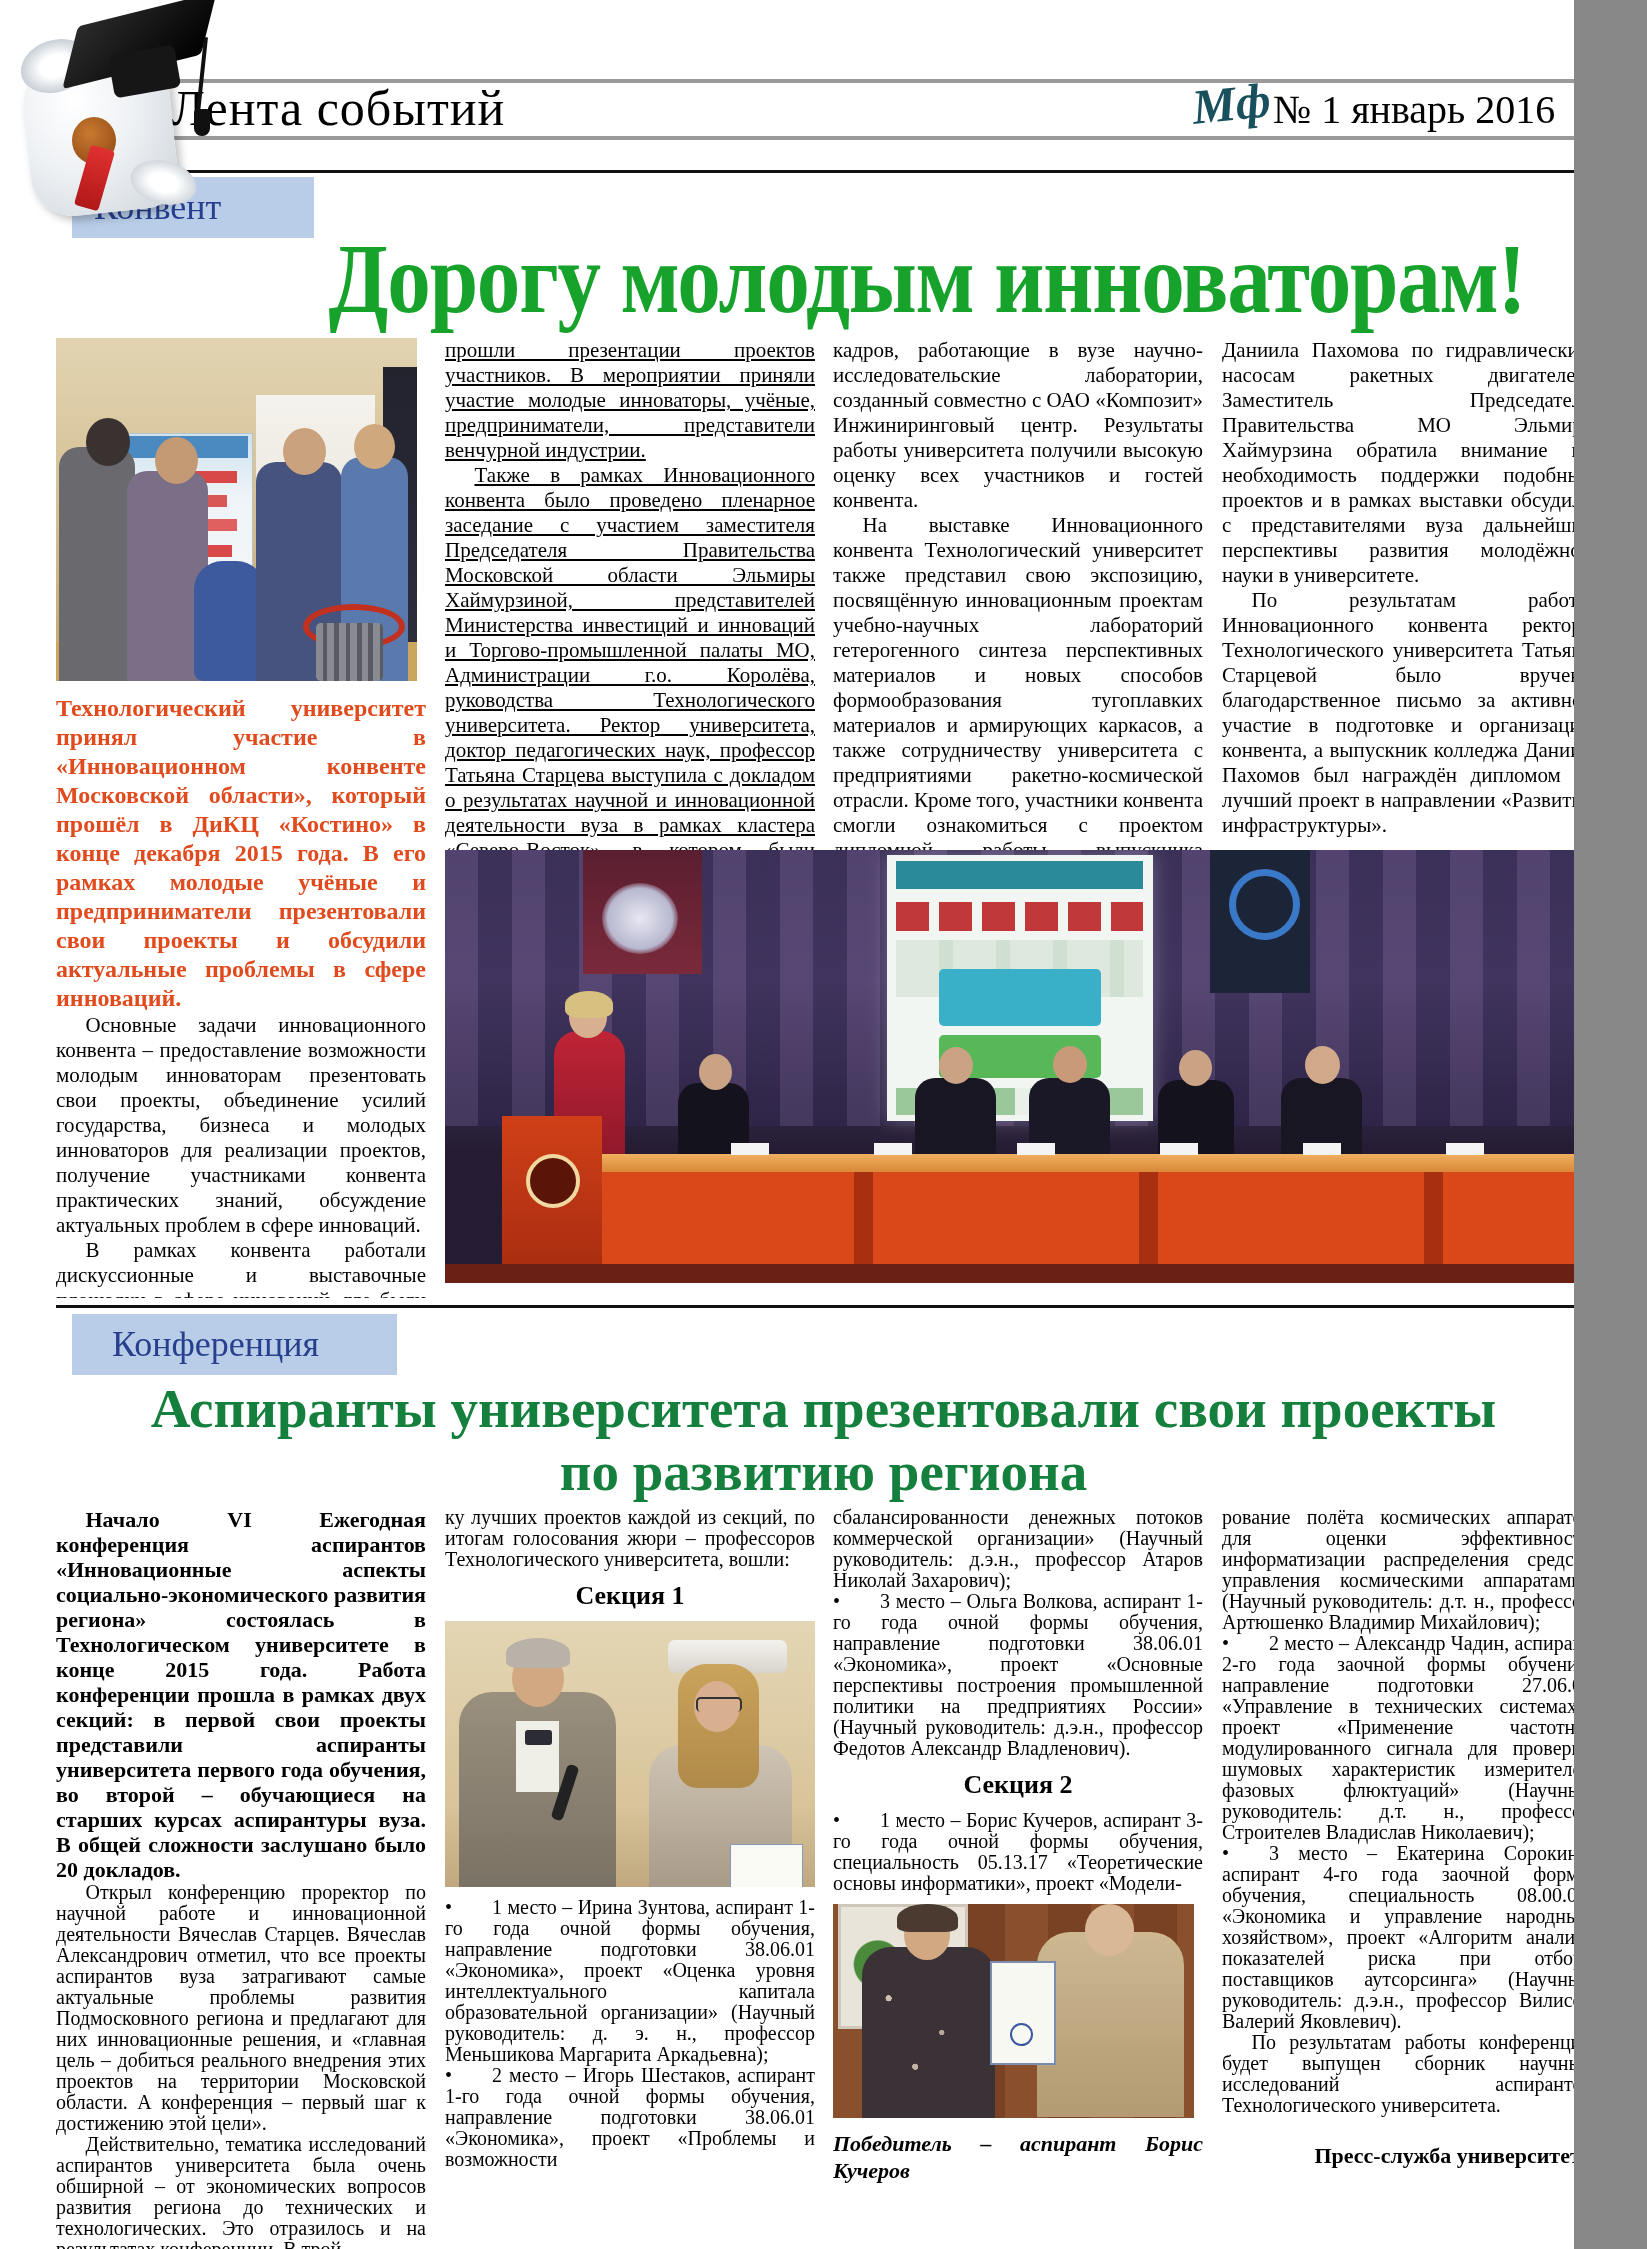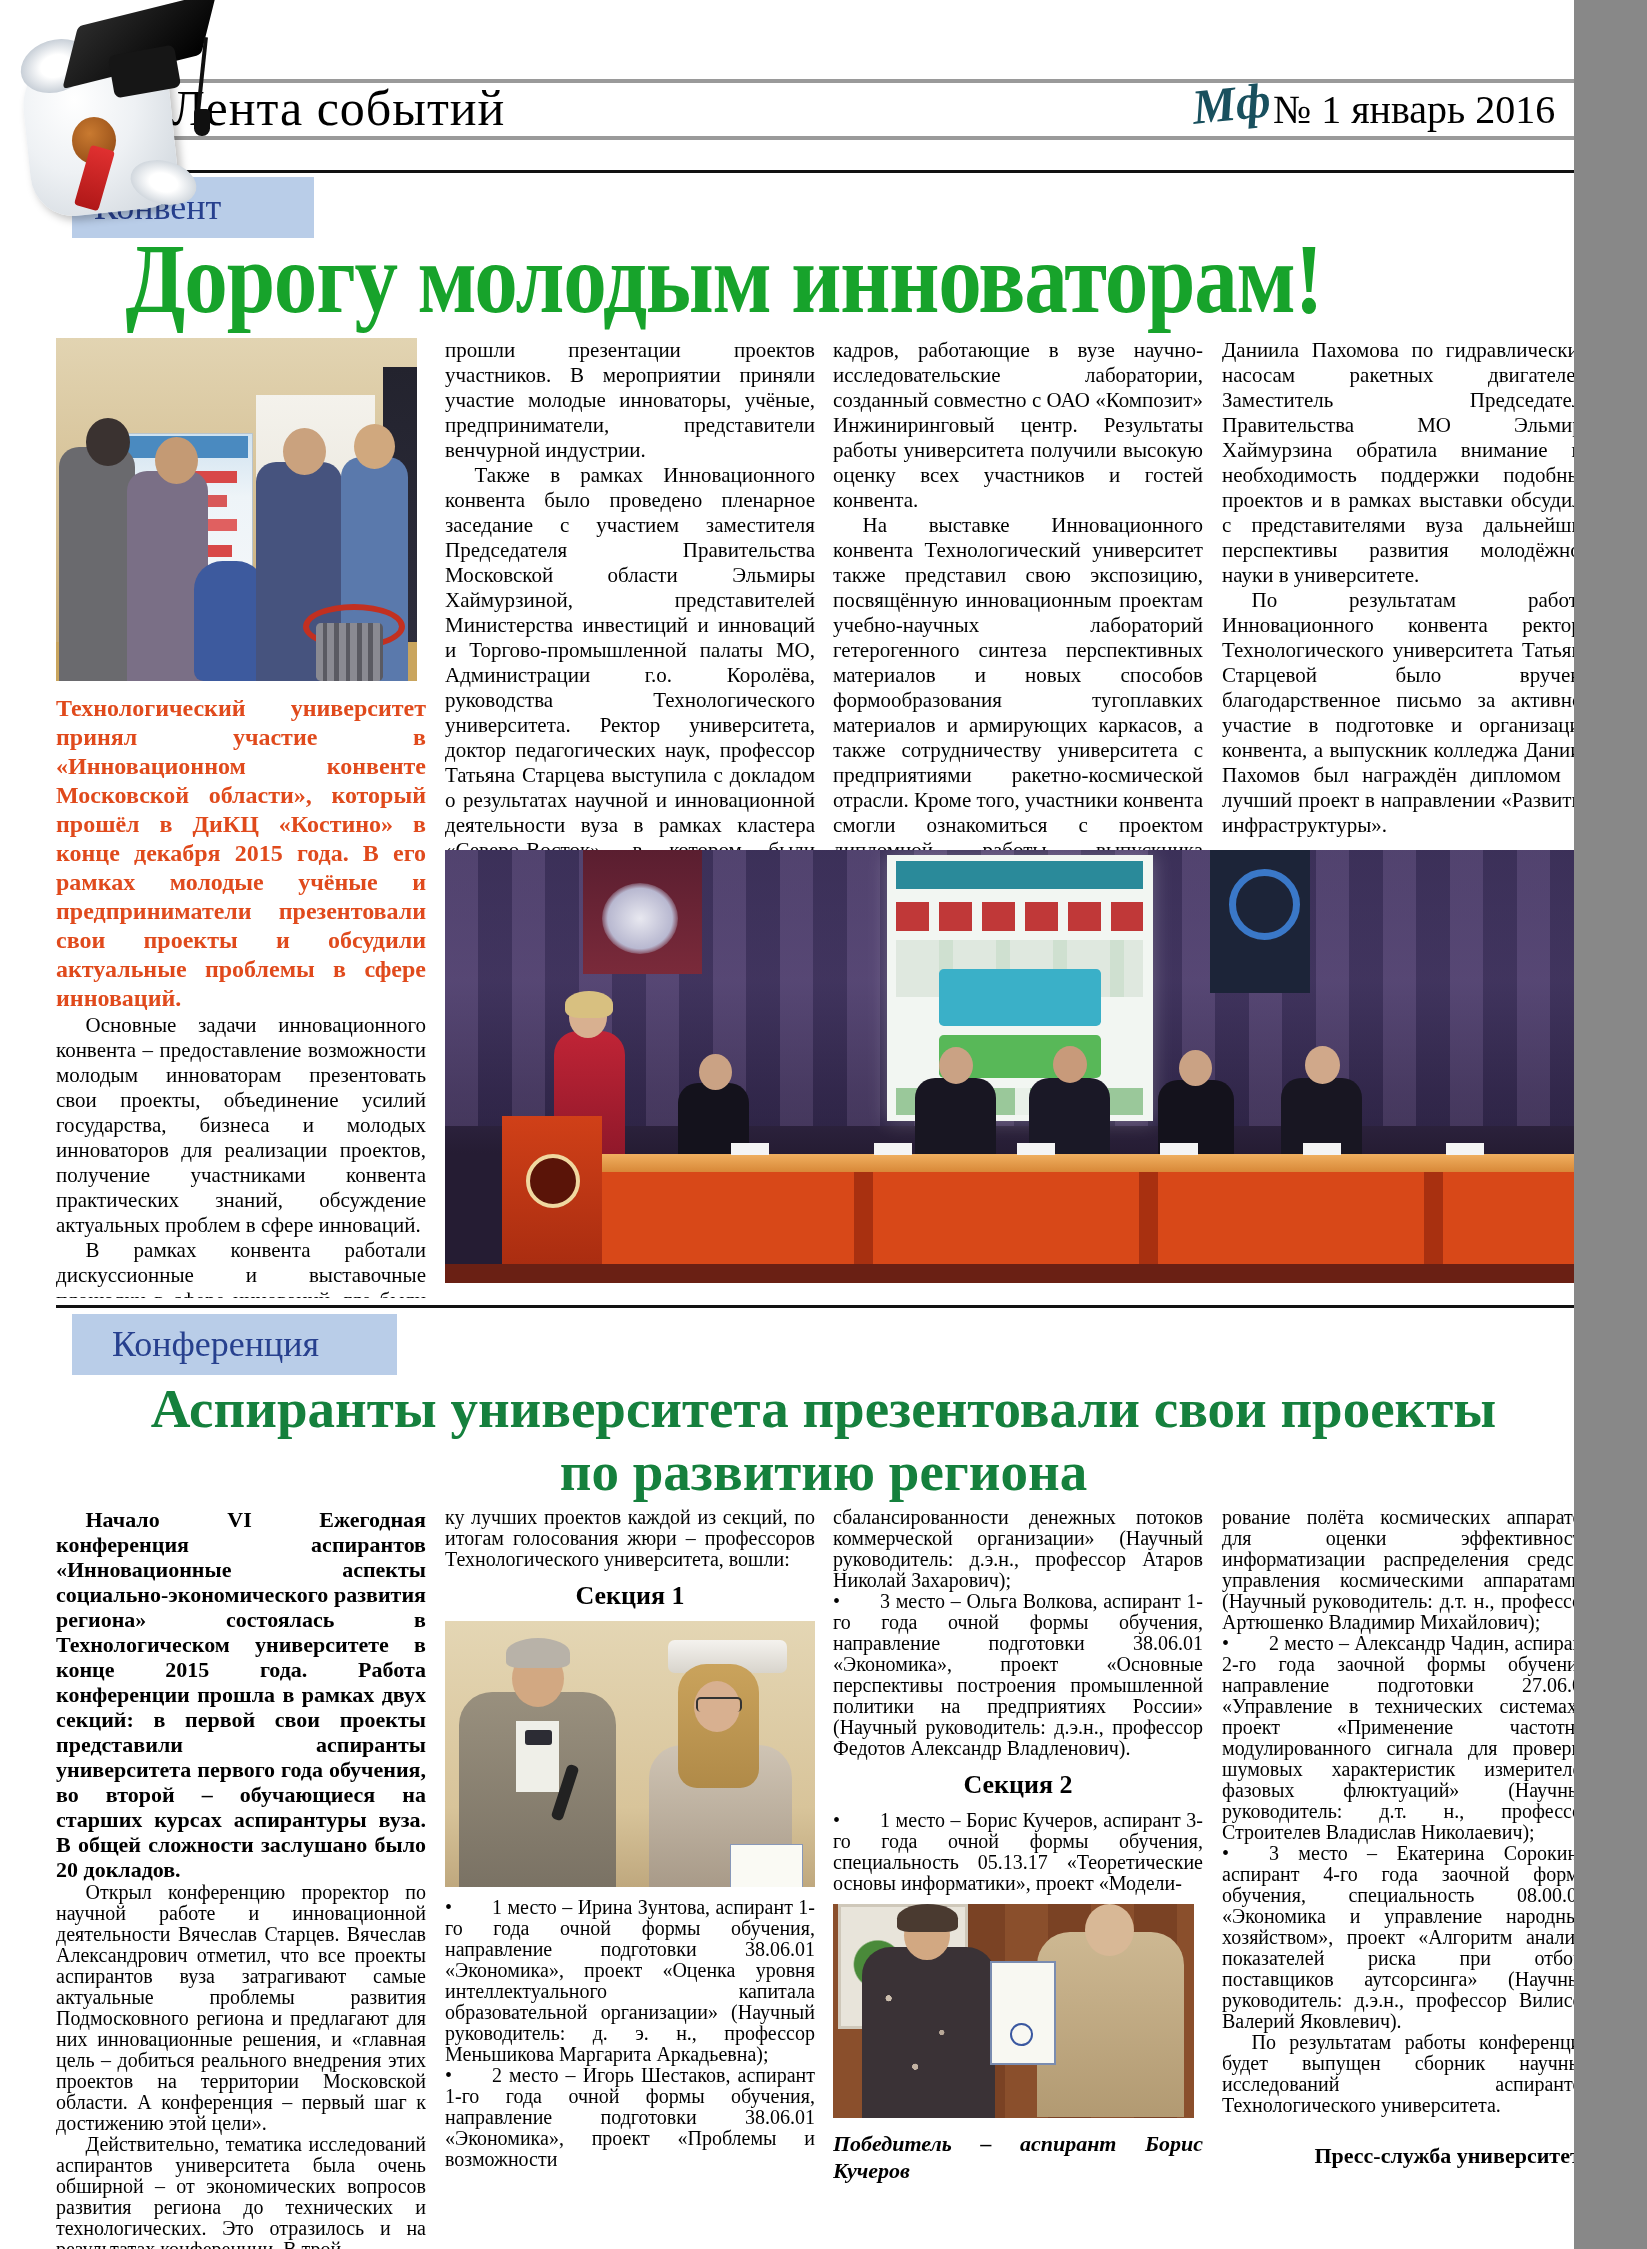--- a/index.html
+++ b/index.html
@@ -9,21 +9,21 @@
   
   .grule{position:absolute;left:56px;width:1535px;height:3.8px;background:#9a9a9a;}
   .brule{position:absolute;left:56px;width:1535px;height:2.9px;background:#111;}
   .pagenum{position:absolute;font-size:49px;font-weight:normal;}
   .mast{position:absolute;font-size:50px;letter-spacing:1px;}
   .logo{position:absolute;font-size:49px;font-weight:bold;font-style:italic;color:#19505e;transform:rotate(-6deg);}
   .issue{position:absolute;font-size:40px;}
   
   .slabel{position:absolute;background:#b9cde8;color:#27408e;font-size:36px;padding:8.6px 19px 10.5px 22px;}
   
-  .h1wrap{position:absolute;width:1535px;left:44px;text-align:left;}
+  .h1wrap{position:absolute;width:1535px;left:72px;text-align:right;}
   .h1green{display:inline-block;color:#17a32b;font-weight:bold;font-size:99px;line-height:95px;
            transform:scaleX(.88);transform-origin:center;white-space:nowrap;letter-spacing:-1.4px;}
   .h2blue{position:absolute;width:1535px;left:56px;text-align:center;color:#15803d;font-weight:bold;
           font-size:55px;line-height:64px;}
   
   .col{position:absolute;overflow:hidden;text-align:justify;}
   .col p{margin:0;}
   .a1 p{font-size:21px;line-height:25px;}
   .a2 p{font-size:20px;line-height:21px;}
   .ind{text-indent:29.5px;}
@@ -92,21 +92,21 @@
       <div class="pers" style="left:285px;top:119px;width:67px;height:224px;background:#5a79ac;"></div>
       <div class="head" style="left:298px;top:86px;width:41px;height:45px;background:#d0a87e;"></div>
       <div class="ph-abs" style="left:247px;top:266px;width:90px;height:33px;border:6.7px solid #c23020;border-radius:50%;background:transparent;"></div>
       <div class="ph-abs" style="left:260px;top:285px;width:67px;height:58px;background:repeating-linear-gradient(90deg,#8a8a92 0 6.7px,#5a5a62 6.7px 11.4px);border-radius:4.8px;"></div>
     </div>
     <p class="lead1">Технологический университет принял участие в «Инновационном конвенте Московской области», который прошёл в ДиКЦ «Костино» в конце декабря 2015 года. В его рамках молодые учёные и предприниматели презентовали свои проекты и обсудили актуальные проблемы в сфере инноваций.</p>
     <p class="ind">Основные задачи инновационного конвента – предоставление возможности молодым инноваторам презентовать свои проекты, объединение усилий государства, бизнеса и молодых инноваторов для реализации проектов, получение участниками конвента практических знаний, обсуждение актуальных проблем в сфере инноваций.</p>
     <p class="ind">В рамках конвента работали дискуссионные и выставочные площадки в сфере инноваций, где были представлены значимые институты развития инновационной экосистемы Московской области, представительства ведущих технологических компаний,</p>
   </div>
 
-  <div class="col a1" style="left:445px;top:338px;width:370px;height:512px;">
+  <div class="col a1" style="left:445px;top:338px;width:370px;height:512px;text-decoration:underline;">
     <p>прошли презентации проектов участников. В мероприятии приняли участие молодые инноваторы, учёные, предприниматели, представители венчурной индустрии.</p>
     <p class="ind">Также в рамках Инновационного конвента было проведено пленарное заседание с участием заместителя Председателя Правительства Московской области Эльмиры Хаймурзиной, представителей Министерства инвестиций и инноваций и Торгово-промышленной палаты МО, Администрации г.о. Королёва, руководства Технологического университета. Ректор университета, доктор педагогических наук, профессор Татьяна Старцева выступила с докладом о результатах научной и инновационной деятельности вуза в рамках кластера «Северо-Восток», в котором были представлены реализуемая университетом система непрерывного образования для качественной подготовки технических</p>
   </div>
   <div class="col a1" style="left:833px;top:338px;width:370px;height:512px;">
     <p>кадров, работающие в вузе научно-исследовательские лаборатории, созданный совместно с ОАО «Композит» Инжиниринговый центр. Результаты работы университета получили высокую оценку всех участников и гостей конвента.</p>
     <p class="ind">На выставке Инновационного конвента Технологический университет также представил свою экспозицию, посвящённую инновационным проектам учебно-научных лабораторий гетерогенного синтеза перспективных материалов и новых способов формообразования тугоплавких материалов и армирующих каркасов, а также сотрудничеству университета с предприятиями ракетно-космической отрасли. Кроме того, участники конвента смогли ознакомиться с проектом дипломной работы выпускника Колледжа космического машиностроения и технологий Технологического университета</p>
   </div>
   <div class="col a1" style="left:1222px;top:338px;width:370px;height:512px;">
     <p>Даниила Пахомова по гидравлическим насосам ракетных двигателей. Заместитель Председателя Правительства МО Эльмира Хаймурзина обратила внимание на необходимость поддержки подобных проектов и в рамках выставки обсудила с представителями вуза дальнейшие перспективы развития молодёжной науки в университете.</p>
     <p class="ind">По результатам работы Инновационного конвента ректору Технологического университета Татьяне Старцевой было вручено благодарственное письмо за активное участие в подготовке и организации конвента, а выпускник колледжа Даниил Пахомов был награждён дипломом за лучший проект в направлении «Развитие инфраструктуры».</p>

